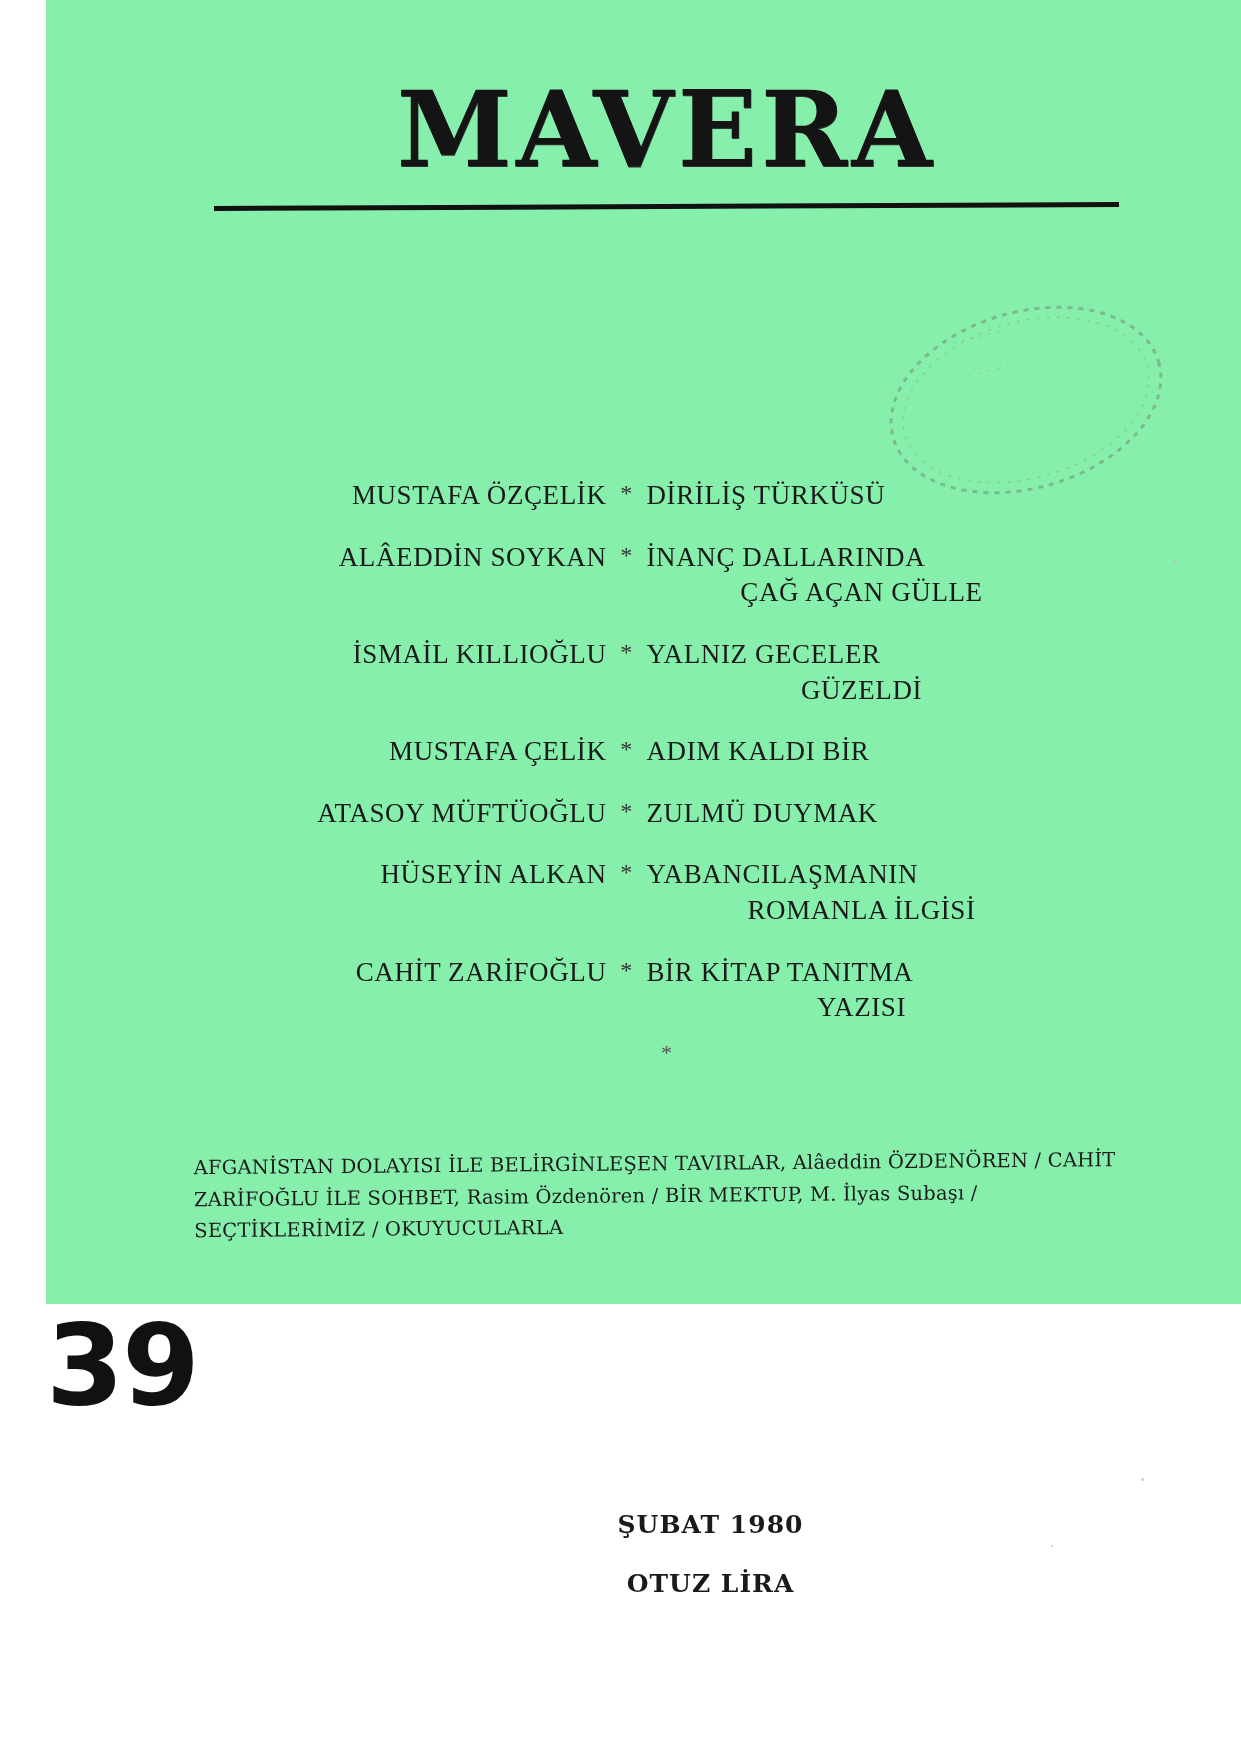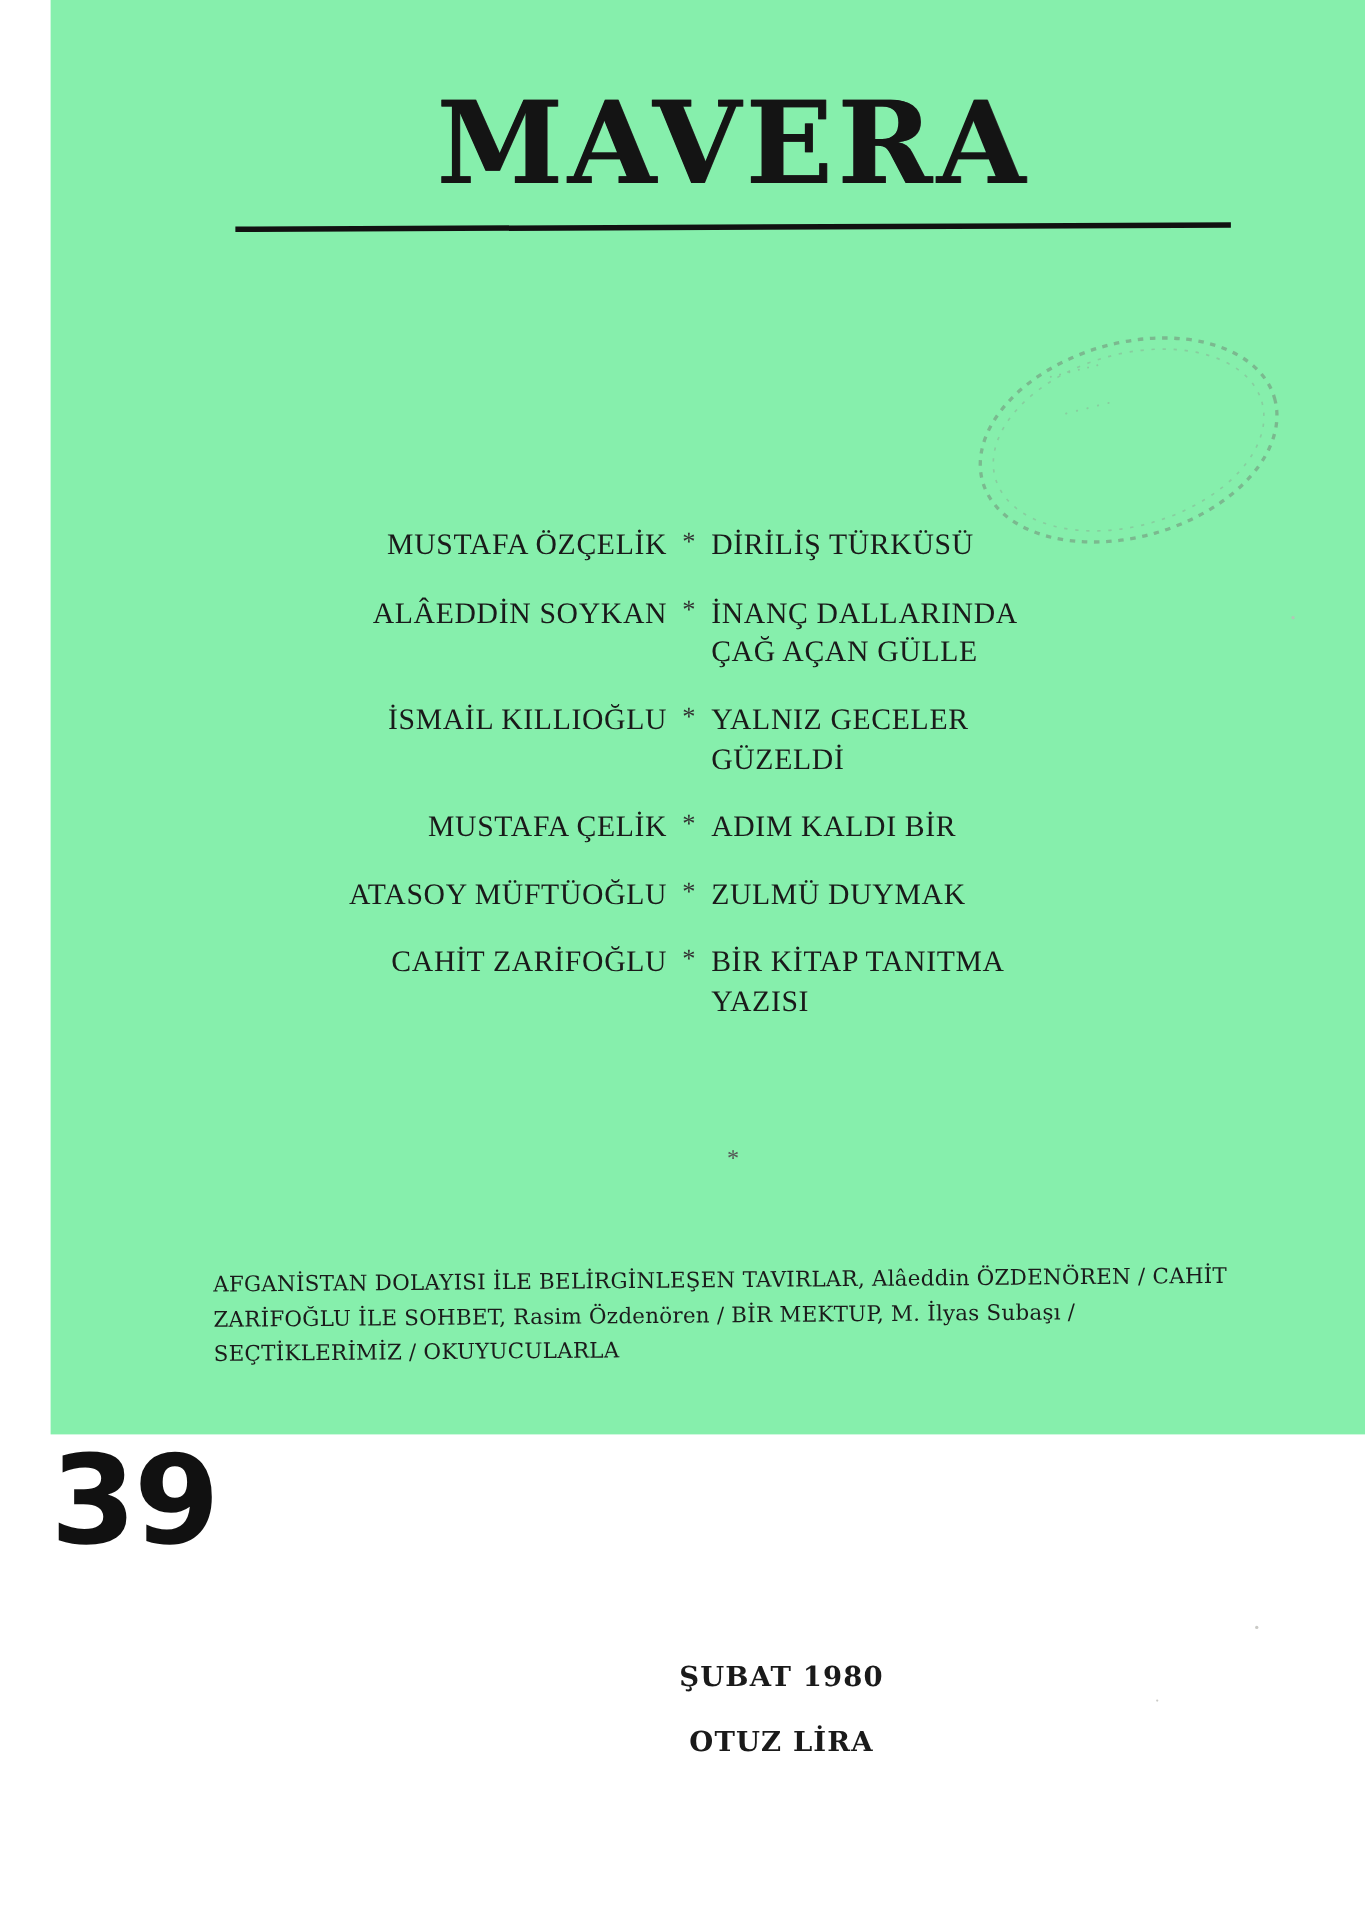--- a/index.html
+++ b/index.html
@@ -94,20 +94,21 @@
     width: 40px;
     color: #333;
     font-size: 24px;
   }
   td.title {
     text-align: left;
     width: 430px;
   }
   .title-line2 {
     display: block;
+    text-align: center;
   }
 
   
   .divider-star {
     position: absolute;
     top: 1040px;
     width: 1241px;
     text-align: center;
     font-size: 22px;
     color: #555;
@@ -219,20 +220,28 @@
           </td>
         </tr>
         <tr>
           <td class="author">ATASOY MÜFTÜOĞLU</td>
           <td class="sep">*</td>
           <td class="title">
             <span>ZULMÜ DUYMAK</span>
           </td>
         </tr>
         <tr>
+          <td class="author">HÜSEYİN ALKAN</td>
+          <td class="sep">*</td>
+          <td class="title">
+            <span>YABANCILAŞMANIN</span>
+            <span class="title-line2">ROMANLA İLGİSİ</span>
+          </td>
+        </tr>
+        <tr>
           <td class="author">CAHİT ZARİFOĞLU</td>
           <td class="sep">*</td>
           <td class="title">
             <span>BİR KİTAP TANITMA</span>
             <span class="title-line2">YAZISI</span>
           </td>
         </tr>
       </tbody>
     </table>
   </div>

